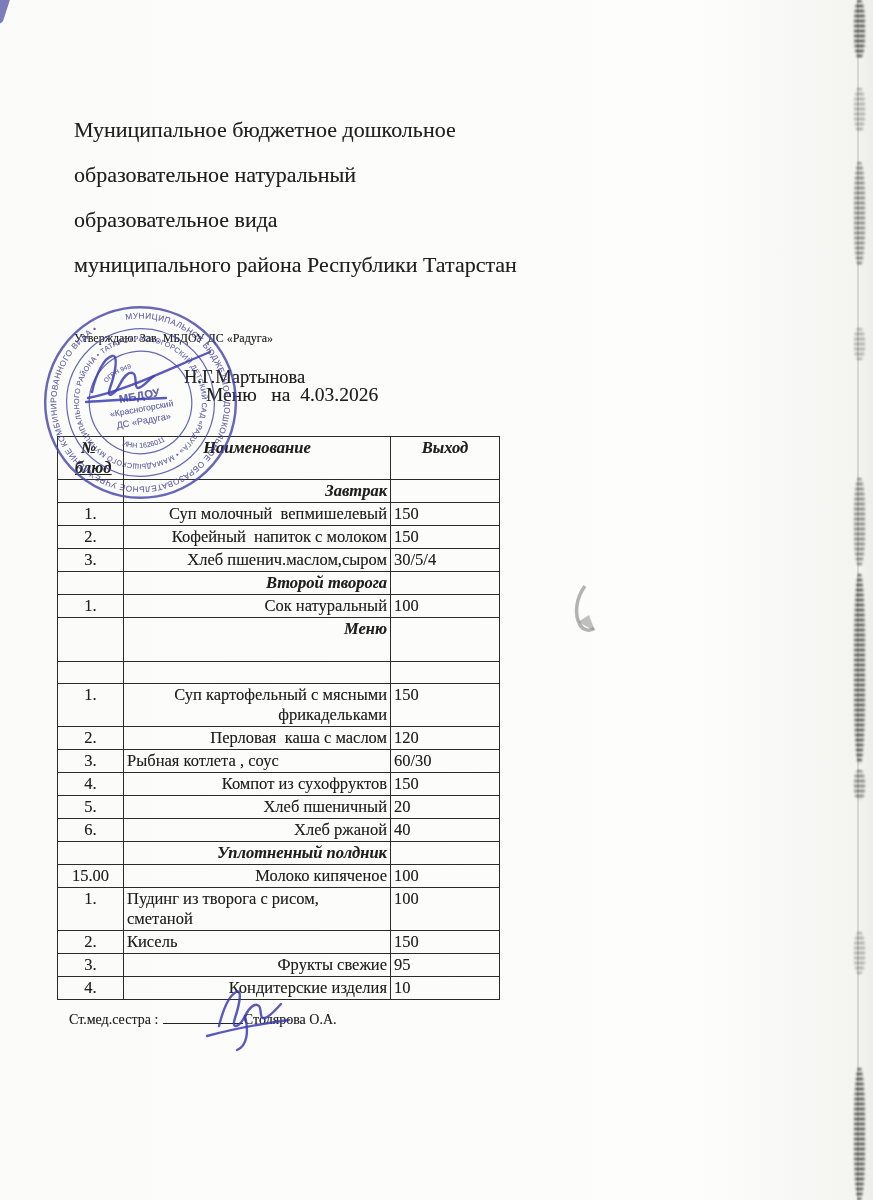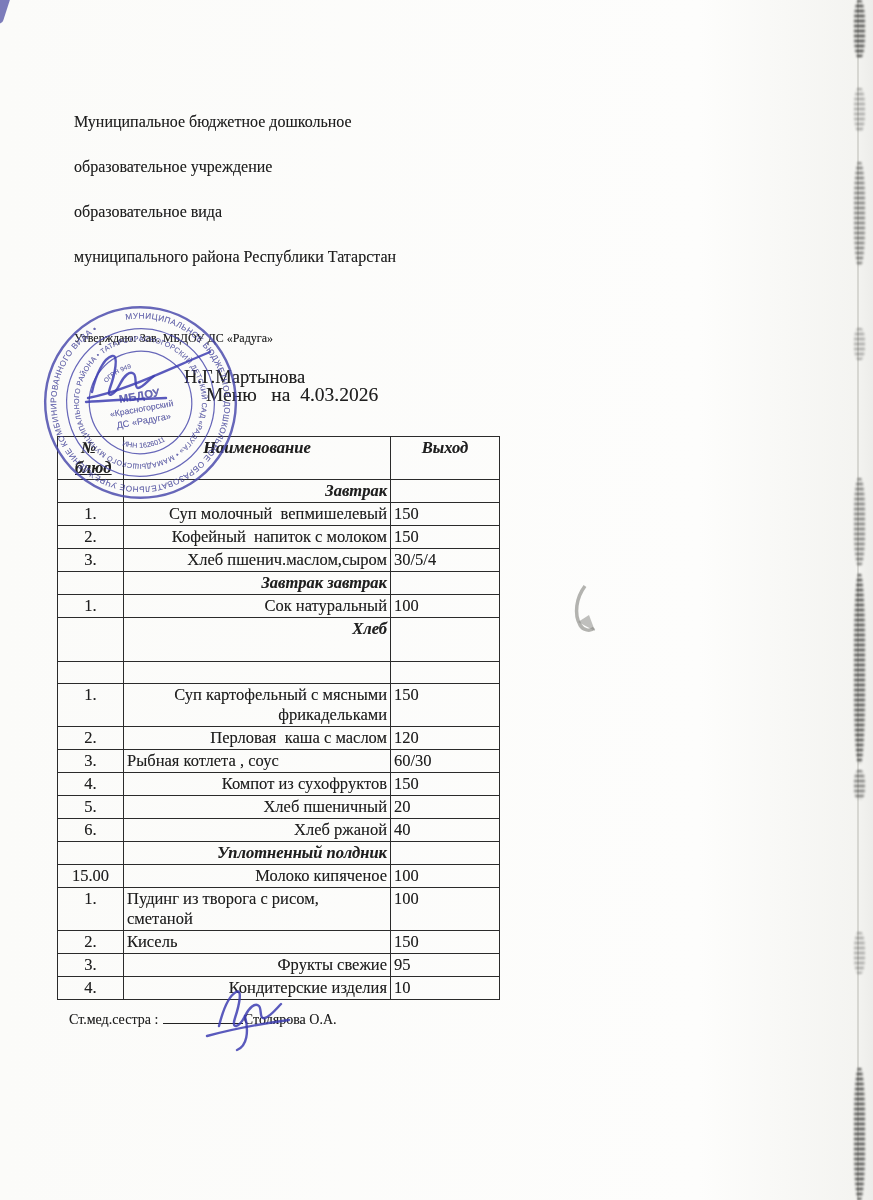--- a/index.html
+++ b/index.html
@@ -10,21 +10,21 @@
     margin:0 auto;
     background:linear-gradient(90deg,#fbfbf9 0%, #fdfdfc 80%, #f4f4f1 98%, #ededea 100%);
     overflow:hidden;
     font-family:"Liberation Serif","DejaVu Serif",serif;
     color:#1f1f1f;
     text-shadow:0 0 0.6px rgba(40,40,40,0.45);
   }
 
   
   .header-block { position:absolute; left:74px; top:112px; }
-  .hline { font-size:16px; line-height:19px; margin:0 0 26px 0; white-space:pre; }
+  .hline { font-size:22px; line-height:19px; margin:8px 0 26px 0; white-space:pre; }
 
   .approval-line { position:absolute; left:74px; top:331px; font-size:12px; white-space:pre; }
   .approver-name { position:absolute; left:184px; top:367px; font-size:18.5px; }
   .menu-title { position:absolute; left:206px; top:384px; font-size:19.5px; white-space:pre; }
 
   
   .flow-col { position:absolute; left:57px; top:436px; width:442px; }
   table.menu-table { border-collapse:collapse; width:442px; table-layout:fixed; }
   .menu-table col.c1 { width:66px; }
   .menu-table col.c2 { width:267px; }
@@ -83,21 +83,21 @@
   <div class="blot med" style="top:770px;height:30px;"></div>
   <div class="blot faint" style="top:932px;height:42px;"></div>
   <div class="blot" style="top:1068px;height:132px;"></div>
   <svg class="smudge" width="50" height="62">
     <path d="M 22 6 C 13 18 11 34 17 45 C 20 50 27 52 31 48" fill="none" stroke="#a0a09c" stroke-width="3.5" opacity="0.8"></path>
     <path d="M 15 42 L 32 51 L 26 35 Z" fill="#8c8c88" opacity="0.55"></path>
   </svg>
 
   <div class="header-block">
       <p class="hline">Муниципальное бюджетное дошкольное</p>
-      <p class="hline">образовательное учреждение</p>
+      <p class="hline">образовательное натуральный</p>
       <p class="hline">образовательное вида</p>
       <p class="hline">муниципального района Республики Татарстан</p>
     </div>
 
   <div class="approval-line">Утверждаю: Зав. МБДОУ ДС «Радуга»</div>
   <div class="approver-name">Н.Г.Мартынова</div>
   <div class="menu-title">Меню   на  4.03.2026</div>
 
   <div class="flow-col">
     <table class="menu-table">
@@ -132,31 +132,31 @@
             <td class="c-name">Кофейный  напиток с молоком</td>
             <td class="c-out">150</td>
           </tr>
           <tr>
             <td class="c-num">3.</td>
             <td class="c-name">Хлеб пшенич.маслом,сыром</td>
             <td class="c-out">30/5/4</td>
           </tr>
           <tr>
             <td class="c-num"></td>
-            <td class="c-name section">Завтрак завтрак</td>
+            <td class="c-name section">Второй творога</td>
             <td class="c-out"></td>
           </tr>
           <tr>
             <td class="c-num">1.</td>
             <td class="c-name">Сок натуральный</td>
             <td class="c-out">100</td>
           </tr>
           <tr style="height: 44px;">
             <td class="c-num"></td>
-            <td class="c-name section">Хлеб</td>
+            <td class="c-name section">Меню</td>
             <td class="c-out"></td>
           </tr>
           <tr style="height: 16px;">
             <td class="c-num"></td>
             <td class="c-name"></td>
             <td class="c-out"></td>
           </tr>
           <tr>
             <td class="c-num">1.</td>
             <td class="c-name">Суп картофельный с мясными фрикадельками</td>

